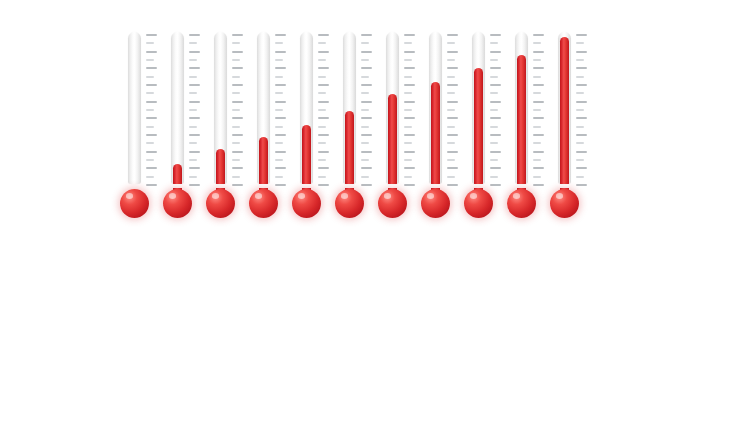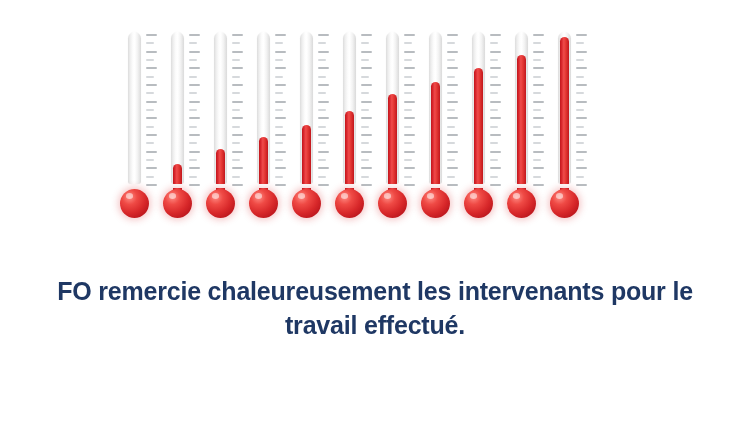--- a/index.html
+++ b/index.html
@@ -445,15 +445,14 @@
           <div class="tick minor" style="top: 125px;"></div>
           <div class="tick major" style="top: 133.333px;"></div>
           <div class="tick minor" style="top: 141.667px;"></div>
           <div class="tick major" style="top: 150px;"></div>
         </div>
         <div class="neck"></div>
         <div class="bulb"></div>
       </div>
     </div>
 
-  <div id="caption">FO remercie chaleureusement  les intervenants pour le travail effectué.</div>
 
 </div>
 
 </body></html>

